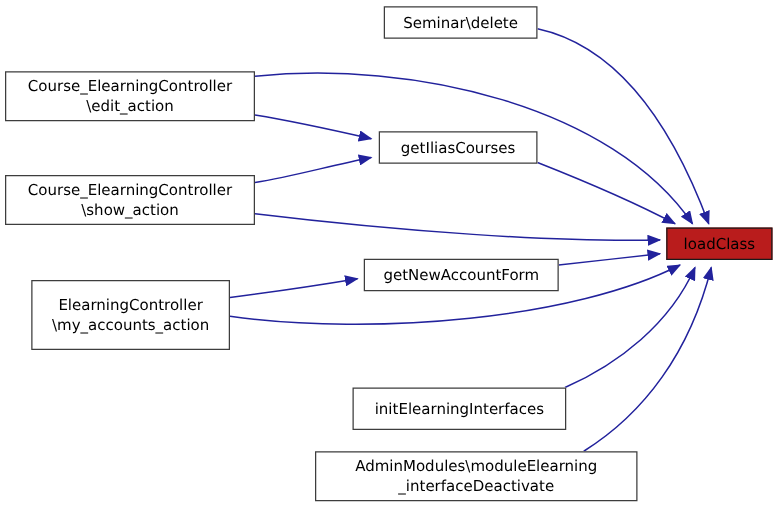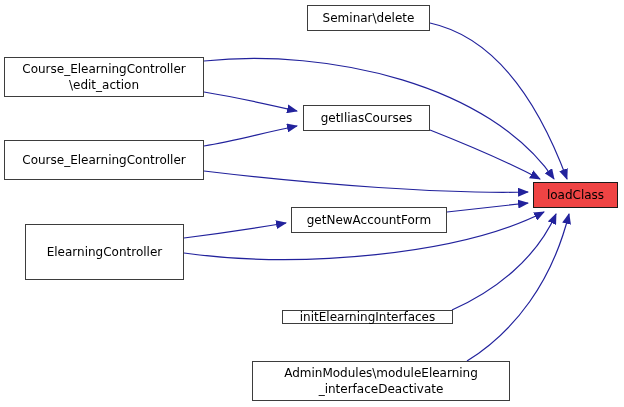--- a/index.html
+++ b/index.html
@@ -8,21 +8,21 @@
     font-family:"DejaVu Sans","Liberation Sans",sans-serif;overflow:hidden;
   }
   #edge-layer{position:absolute;left:0;top:0;width:624px;height:407px;}
   .node{
     position:absolute;box-sizing:border-box;
     display:flex;flex-direction:column;align-items:center;justify-content:center;
     background:#ffffff;border:1.5px solid #3d3d3d;color:#000000;
     font-size:12px;line-height:16px;text-align:center;white-space:nowrap;
     cursor:pointer;
   }
-  .node.highlight{background:#ef4444;border-color:#1a1a1a;cursor:default;}
+  .node.highlight{background:#b91c1c;border-color:#1a1a1a;cursor:default;}
   .edge{fill:none;stroke-width:1.2px;}
 </style>
 </head>
 <body>
 
 <div id="canvas">
   <svg id="edge-layer" width="624" height="407" viewBox="0 0 624 407" xmlns="http://www.w3.org/2000/svg">
     <defs>
       <marker id="arrowhead" markerWidth="11" markerHeight="9" refX="10" refY="4.5" orient="auto" markerUnits="userSpaceOnUse">
         <polygon id="arrowhead-shape" points="0 0, 11 4.5, 0 9" fill="#22229c"></polygon>
@@ -48,31 +48,33 @@
       </div>
       <div class="node" style="left: 4px; top: 57px; width: 200px; height: 40px;">
         <span>Course_ElearningController</span>
         <span>\edit_action</span>
       </div>
       <div class="node" style="left: 303px; top: 105px; width: 127px; height: 26px; text-align: right;">
         <span>getIliasCourses</span>
       </div>
       <div class="node" style="left: 4px; top: 140px; width: 200px; height: 40px;">
         <span>Course_ElearningController</span>
+        <span>\show_action</span>
       </div>
       <div class="node highlight" style="left: 533px; top: 182px; width: 85px; height: 26px;">
         <span>loadClass</span>
       </div>
       <div class="node" style="left: 25px; top: 224px; width: 159px; height: 56px;">
         <span>ElearningController</span>
+        <span>\my_accounts_action</span>
       </div>
       <div class="node" style="left: 291px; top: 207px; width: 156px; height: 26px;">
         <span>getNewAccountForm</span>
       </div>
-      <div class="node" style="left: 282px; top: 310px; width: 171px; height: 14px;">
+      <div class="node" style="left: 282px; top: 310px; width: 171px; height: 34px;">
         <span>initElearningInterfaces</span>
       </div>
       <div class="node" style="left: 252px; top: 361px; width: 258px; height: 40px;">
         <span>AdminModules\moduleElearning</span>
         <span>_interfaceDeactivate</span>
       </div>
     </div>
 </div>
 
 </body></html>

